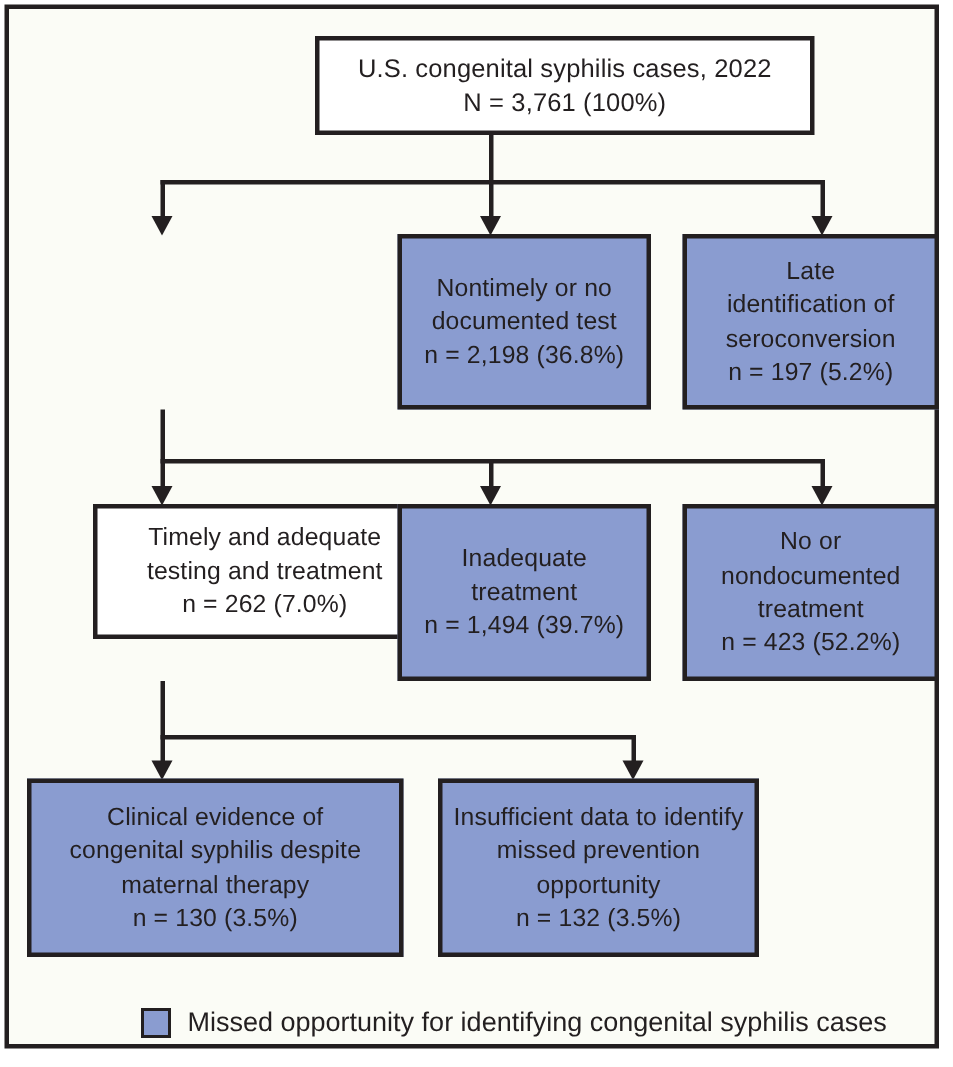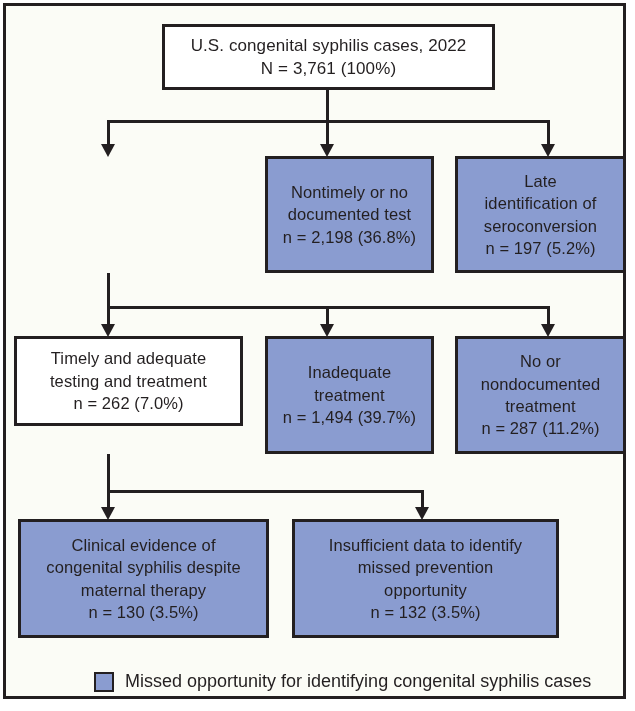--- a/index.html
+++ b/index.html
@@ -14,21 +14,21 @@
     border:3px solid var(--line,#231f20);
     background:var(--canvas,#fbfcf6);
     box-sizing:border-box;
   }
   .node{
     position:absolute;box-sizing:border-box;
     border:3px solid var(--line,#231f20);
     display:flex;align-items:center;justify-content:center;
     text-align:center;
   }
-  .node.white{background:var(--node-fill,#ffffff);}
+  .node.white{background:var(--node-fill,#ffffff);margin-left:48px;}
   .node.missed{background:var(--missed-fill,#8a9cd0);}
   .node-text{
     white-space:pre-line;
     font-size:16.5px;line-height:1.36;
     letter-spacing:0.1px;
   }
   .node.root .node-text{font-size:17px;}
   .cline{position:absolute;background:var(--line,#231f20);}
   .arrow{
     position:absolute;width:0;height:0;
@@ -96,36 +96,36 @@
     </div>
     <div class="node missed" style="left:259px;top:330px;width:169px;height:118px">
       <div class="node-text">Inadequate
 treatment
 n = 1,494 (39.7%)</div>
     </div>
     <div class="node missed" style="left:449px;top:330px;width:171px;height:118px">
       <div class="node-text">No or
 nondocumented
 treatment
-n = 287 (11.2%)</div>
+n = 423 (52.2%)</div>
     </div>
 
     <div class="cline" style="left:101px;top:448px;width:3px;height:56px"></div>
     <div class="cline" style="left:101px;top:484px;width:317px;height:3px"></div>
     <div class="cline" style="left:415px;top:484px;width:3px;height:20px"></div>
     <div class="arrow" style="left:95px;top:501px"></div>
     <div class="arrow" style="left:409px;top:501px"></div>
 
     <div class="node missed" style="left:12px;top:513px;width:251px;height:119px">
       <div class="node-text">Clinical evidence of
 congenital syphilis despite
 maternal therapy
 n = 130 (3.5%)</div>
     </div>
-    <div class="node missed" style="left:286px;top:513px;width:267px;height:119px">
+    <div class="node missed" style="left:286px;top:513px;width:214px;height:119px">
       <div class="node-text">Insufficient data to identify
 missed prevention
 opportunity
 n = 132 (3.5%)</div>
     </div>
 
     <div class="legend">
       <span class="swatch"></span>
       <span class="legend-label">Missed opportunity for identifying congenital syphilis cases</span>
     </div>

